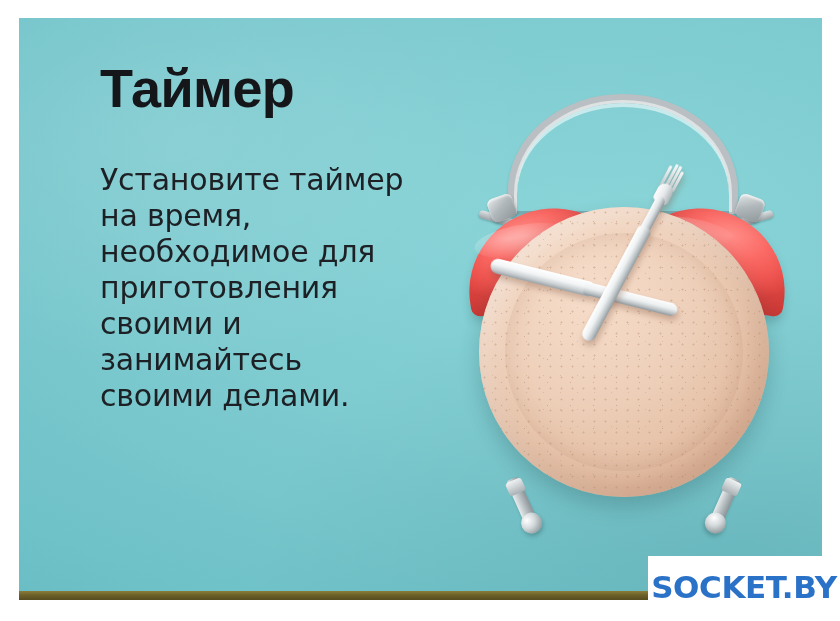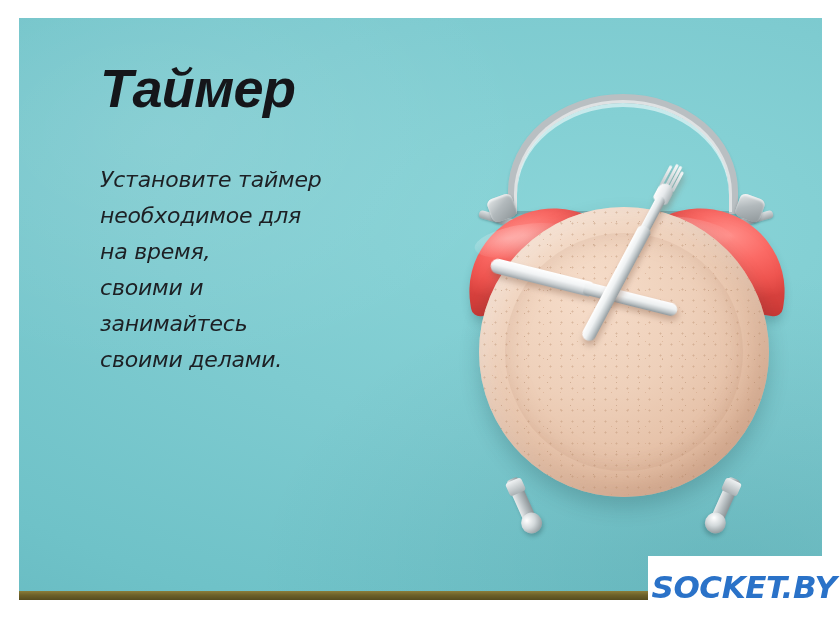--- a/index.html
+++ b/index.html
@@ -15,21 +15,20 @@
     font-family: "Liberation Sans", "DejaVu Sans", sans-serif;
     -webkit-font-smoothing: antialiased;
   }
 
   
   .slide {
     position: relative;
     width: 840px;
     height: 621px;
     background: #ffffff;
-    font-style: italic;
   }
 
   
   .photo {
     position: absolute;
     left: 19px;
     top: 18px;
     width: 803px;
     height: 582px;
     overflow: hidden;
@@ -71,21 +70,21 @@
     margin: 0;
     font-size: 54px;
     line-height: 56px;
     font-weight: 700;
     letter-spacing: -0.6px;
     color: #15161a;
     font-family: "Liberation Sans", "DejaVu Sans", sans-serif;
   }
   .body-text {
     margin: 46px 0 0 0;
-    font-size: 22px;
+    font-size: 30px;
     line-height: 36px;
     font-weight: 400;
     color: #1d2024;
     letter-spacing: -0.2px;
     font-family: "DejaVu Sans", "Liberation Sans", sans-serif;
   }
   .body-text .ln { display: block; white-space: pre; }
 
   
   .clock {
@@ -466,22 +465,23 @@
         <div class="fork-neck"></div>
         <div class="fork-handle"></div>
       </div>
 
     </div>
 
     <div class="text-col">
       <h1 class="title">Таймер</h1>
       <p class="body-text">
         <span class="ln">Установите таймер</span>
+        <span class="ln">на время,</span>
         <span class="ln">необходимое для</span>
-        <span class="ln">на время,</span>
+        <span class="ln">приготовления</span>
         <span class="ln">своими и</span>
         <span class="ln">занимайтесь</span>
         <span class="ln">своими делами.</span>
       </p>
     </div>
 
     <div class="floor-band"></div>
   </div>
 
   <div class="logo-badge">

